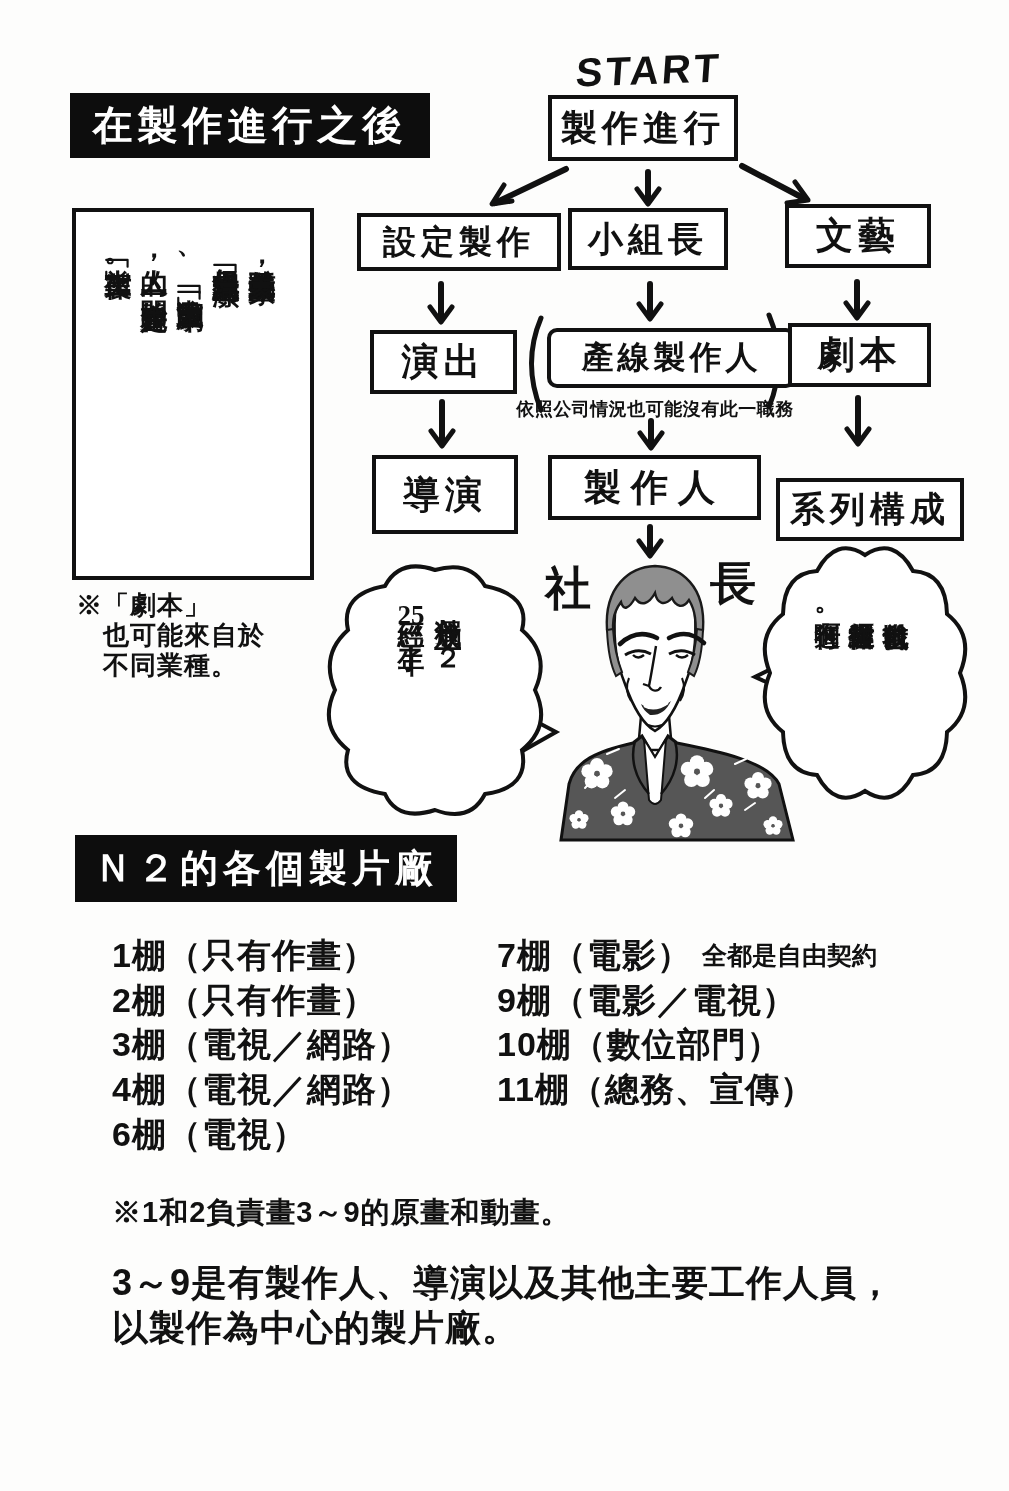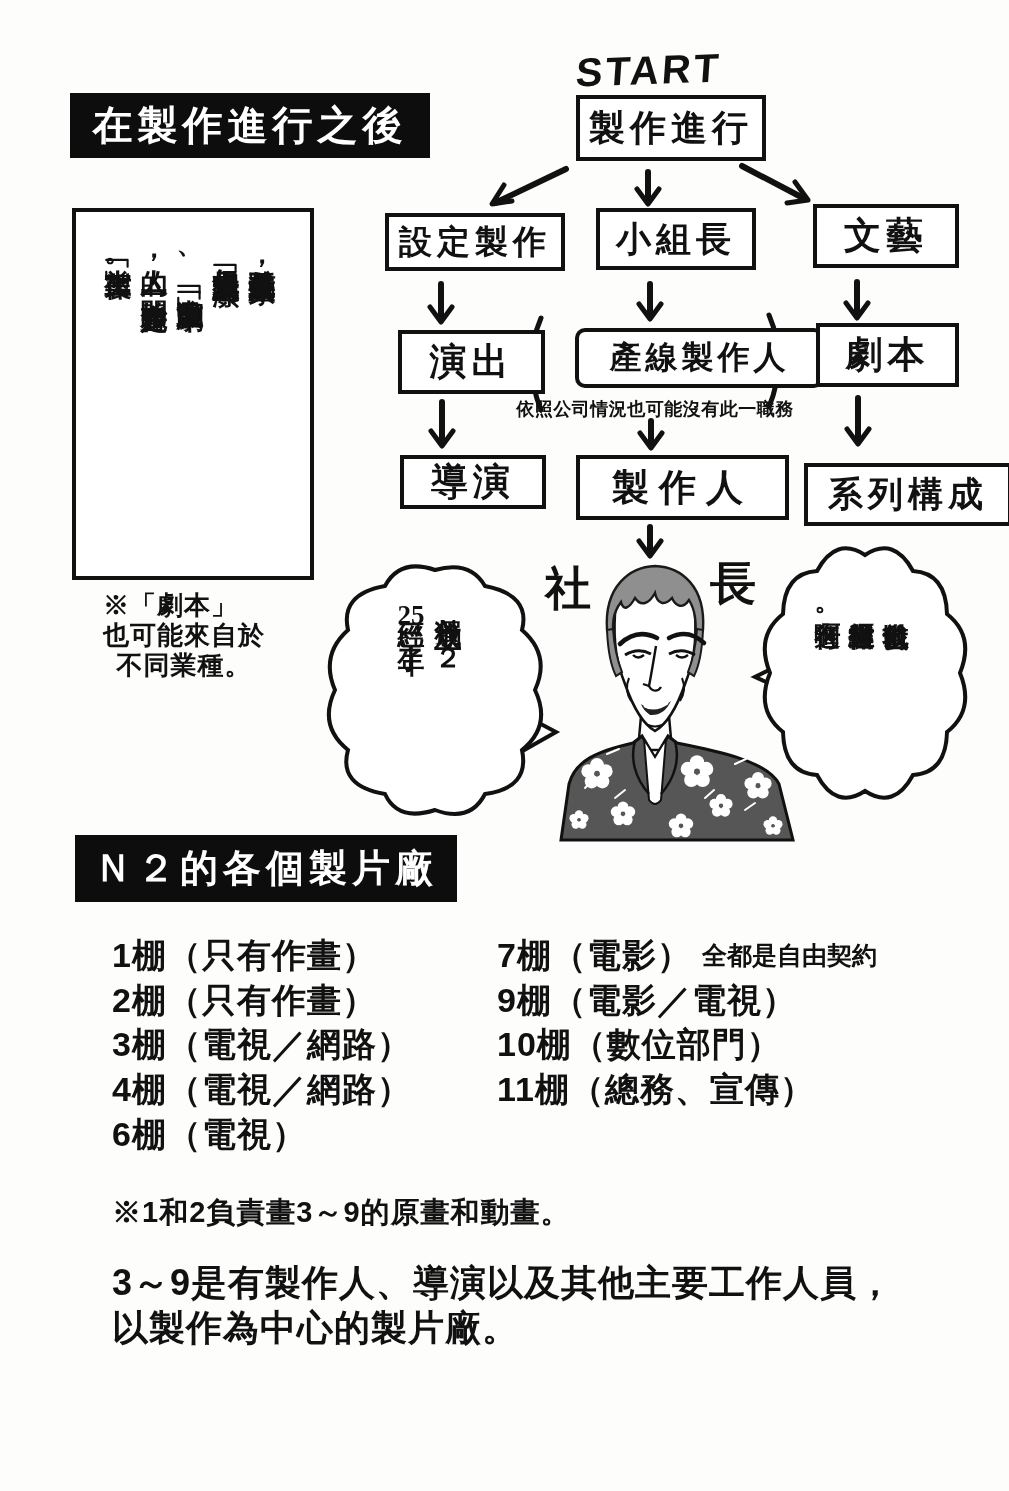--- a/index.html
+++ b/index.html
@@ -7,32 +7,32 @@
        font-family:"Liberation Sans",sans-serif;color:#111;}
   .abs{position:absolute;}
   
   #art{position:absolute;left:0;top:0;z-index:1;pointer-events:none;}
   .layer{z-index:2;}
   
   .blackbar{background:#0d0d0d;color:#ffffff;display:flex;align-items:center;justify-content:center;
             font-weight:700;letter-spacing:5px;}
   
   .fbox{border:4px solid #111;background:#fff;display:flex;align-items:center;justify-content:center;
-        font-family:"Liberation Serif",serif;font-weight:700;letter-spacing:5px;box-sizing:border-box;margin-left:28px;}
+        font-family:"Liberation Serif",serif;font-weight:700;letter-spacing:5px;box-sizing:border-box;}
   
   .start{font-weight:700;font-size:40px;letter-spacing:3px;transform:rotate(-2deg) skewX(-6deg);}
   
   .vtext{writing-mode:vertical-rl;text-orientation:mixed;white-space:pre-line;}
   .tcy{text-combine-upright:all;}
   
   .vbox{border:4px solid #111;background:#fff;box-sizing:border-box;}
   .vbox .vtext{font-weight:700;font-size:27px;line-height:36px;letter-spacing:1px;}
   .note-serif{font-family:"Liberation Serif",serif;font-weight:700;}
   .bubbletext{font-family:"Liberation Serif",serif;font-weight:600;}
-  .preline{white-space:pre-wrap;text-align:center;}
+  .preline{white-space:pre-wrap;}
   .kanji-label{font-family:"Liberation Serif",serif;font-weight:700;font-size:46px;}
   
   .studio-col{font-size:34px;line-height:44.7px;font-weight:600;letter-spacing:1px;}
   .studio-row{display:flex;align-items:center;}
   .studio-annot{font-size:25px;letter-spacing:0;margin-left:10px;font-weight:700;}
   .bottom-note{font-size:29px;font-weight:600;letter-spacing:1px;}
   .closing{font-size:36px;line-height:45px;font-weight:600;letter-spacing:1px;white-space:pre-wrap;}
 </style>
 </head>
 <body>
@@ -142,33 +142,33 @@
     <path d="M 960 673 Q 975 636 947 614 Q 946 573 913 571 Q 894 536 865 555 Q 836 536 817 571 Q 784 573 783 614 Q 755 636 770 673 Q 755 710 783 732 Q 784 773 817 775 Q 836 810 865 791 Q 894 810 913 775 Q 946 773 947 732 Q 975 710 960 673 Z" fill="#fff" stroke="#111" stroke-width="4"></path>
   </g>
 </svg>
 
 <div class="abs layer blackbar" style="left:70px;top:93px;width:360px;height:65px;font-size:40px;">在製作進行之後</div>
 
 <div class="abs layer start" style="left:576px;top:48px;">START</div>
 
 <div class="abs layer fbox" style="left:548px;top:95px;width:190px;height:66px;font-size:36px;">製作進行</div>
 
-<div class="abs layer fbox" style="left:357px;top:213px;width:180px;height:58px;font-size:33px;">設定製作</div>
+<div class="abs layer fbox" style="left:357px;top:213px;width:204px;height:58px;font-size:33px;">設定製作</div>
 <div class="abs layer fbox" style="left:568px;top:208px;width:160px;height:62px;font-size:35px;">小組長</div>
 <div class="abs layer fbox" style="left:785px;top:204px;width:146px;height:64px;font-size:37px;">文藝</div>
 
 <div class="abs layer fbox" style="left:370px;top:330px;width:147px;height:64px;font-size:37px;">演出</div>
 <div class="abs layer fbox" style="left:547px;top:328px;width:249px;height:60px;font-size:32px;letter-spacing:4px;border-radius:10px;">產線製作人</div>
 <div class="abs layer fbox" style="left:788px;top:323px;width:143px;height:64px;font-size:37px;">劇本</div>
 
 <div class="abs layer note-serif" style="left:505px;top:397px;width:300px;font-size:18px;text-align:center;letter-spacing:0.5px;">依照公司情況也可能沒有此一職務</div>
 
-<div class="abs layer fbox" style="left:372px;top:455px;width:146px;height:54px;font-size:37px;">導演</div>
+<div class="abs layer fbox" style="left:372px;top:455px;width:146px;height:79px;font-size:37px;">導演</div>
 <div class="abs layer fbox" style="left:548px;top:455px;width:213px;height:65px;font-size:37px;letter-spacing:10px;font-family:Liberation Mono, monospace;">製作人</div>
-<div class="abs layer fbox" style="left:776px;top:463px;width:208px;height:63px;font-size:35px;text-align:right;">系列構成</div>
+<div class="abs layer fbox" style="left:776px;top:478px;width:188px;height:63px;font-size:35px;text-align:right;">系列構成</div>
 
 <div class="abs layer kanji-label" style="left:545px;top:558px;">社</div>
 <div class="abs layer kanji-label" style="left:710px;top:553px;">長</div>
 
 <div class="abs layer vbox" style="left:72px;top:208px;width:242px;height:372px;">
   <div class="vtext" style="position:absolute;top:36px;right:30px;height:312px;">雖然並不是動畫家，
 但如果是想成為「導演」
 、「演出」或是「劇本」
 的人，一開始一定會先
 當上「製作」。</div>

